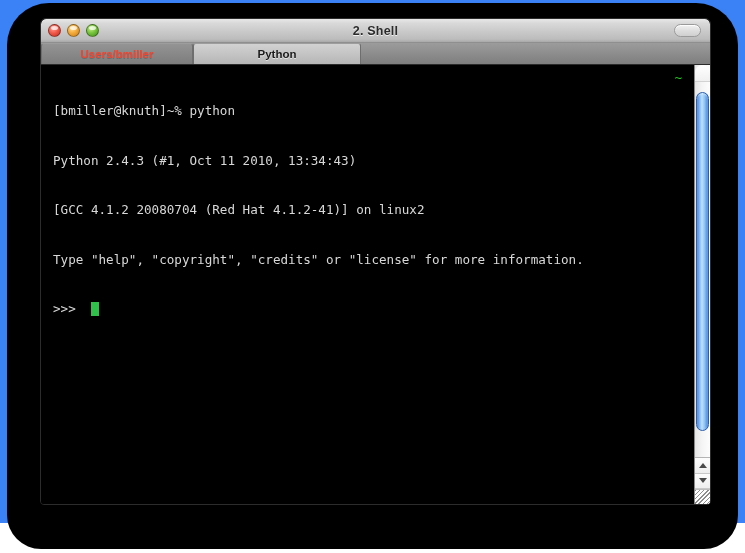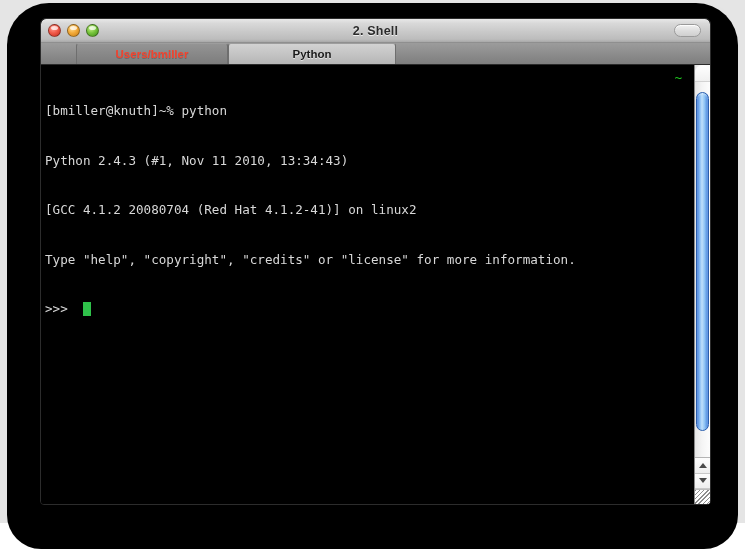--- a/index.html
+++ b/index.html
@@ -9,21 +9,21 @@
     height: 553px;
     background: #ffffff;
     overflow: hidden;
     font-family: "Liberation Sans", sans-serif;
   }
 
   #stage {
     position: relative;
     width: 745px;
     height: 523px;
-    background: #e5e5e5;
+    background: #3b82f6;
   }
 
   
   #backdrop {
     position: absolute;
     left: 7px;
     top: 3px;
     width: 731px;
     height: 546px;
     background: #000000;
@@ -105,21 +105,20 @@
   }
 
   
   #tabbar {
     position: relative;
     height: 22px;
     background: linear-gradient(to bottom, #9c9c9c 0%, #8a8a8a 60%, #7e7e7e 100%);
     border-bottom: 1px solid #2a2a2a;
     display: flex;
     align-items: flex-end;
-    padding-left: 35px;
     overflow: hidden;
   }
 
   .tab {
     height: 21px;
     min-width: 152px;
     padding: 0 14px;
     display: flex;
     align-items: center;
     justify-content: center;
@@ -157,20 +156,21 @@
     overflow: hidden;
   }
 
   #terminal-text {
     font-family: "DejaVu Sans Mono", "Liberation Mono", monospace;
     font-size: 12.6px;
     line-height: 16.5px;
     color: #d8d8d8;
     white-space: pre;
     letter-spacing: 0px;
+    margin-left: 8px;
   }
   .term-line { height: 16.5px; }
 
   #home-marker {
     position: absolute;
     right: 12px;
     top: 5px;
     font-family: "DejaVu Sans Mono", "Liberation Mono", monospace;
     font-size: 12.6px;
     line-height: 16.5px;
@@ -288,21 +288,21 @@
       </div>
     </div>
 
     <div id="terminal-body">
 
       <div id="terminal-screen">
         <div id="home-marker">~</div>
 
         <div id="terminal-text">
           <div class="term-line">[bmiller@knuth]~% python</div>
-          <div class="term-line">Python 2.4.3 (#1, Nov 11 2010, 13:34:43)</div>
+          <div class="term-line">Python 2.4.3 (#1, Oct 11 2010, 13:34:43)</div>
           <div class="term-line">[GCC 4.1.2 20080704 (Red Hat 4.1.2-41)] on linux2</div>
           <div class="term-line">Type "help", "copyright", "credits" or "license" for more information.</div>
           <div id="cursor-line">
             <span>&gt;&gt;&gt;</span>
             <span id="cursor-block"></span>
           </div>
         </div>
       </div>
 
       <div id="scrollbar">

